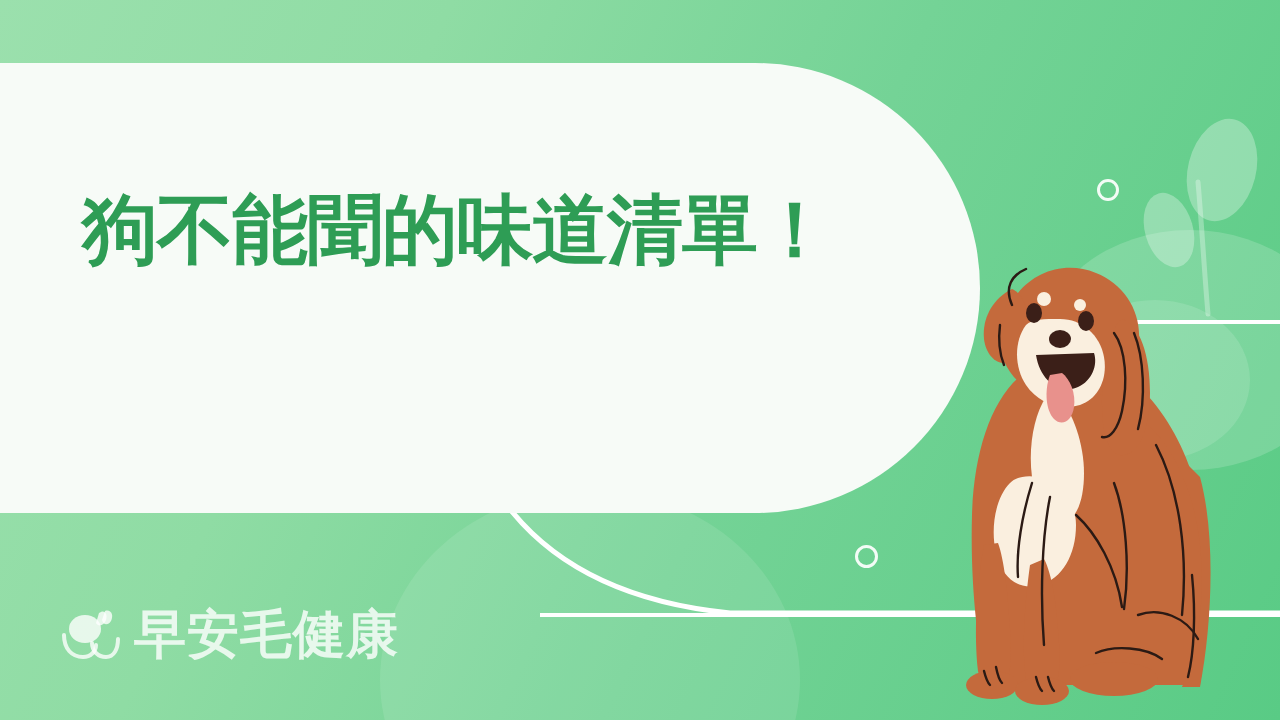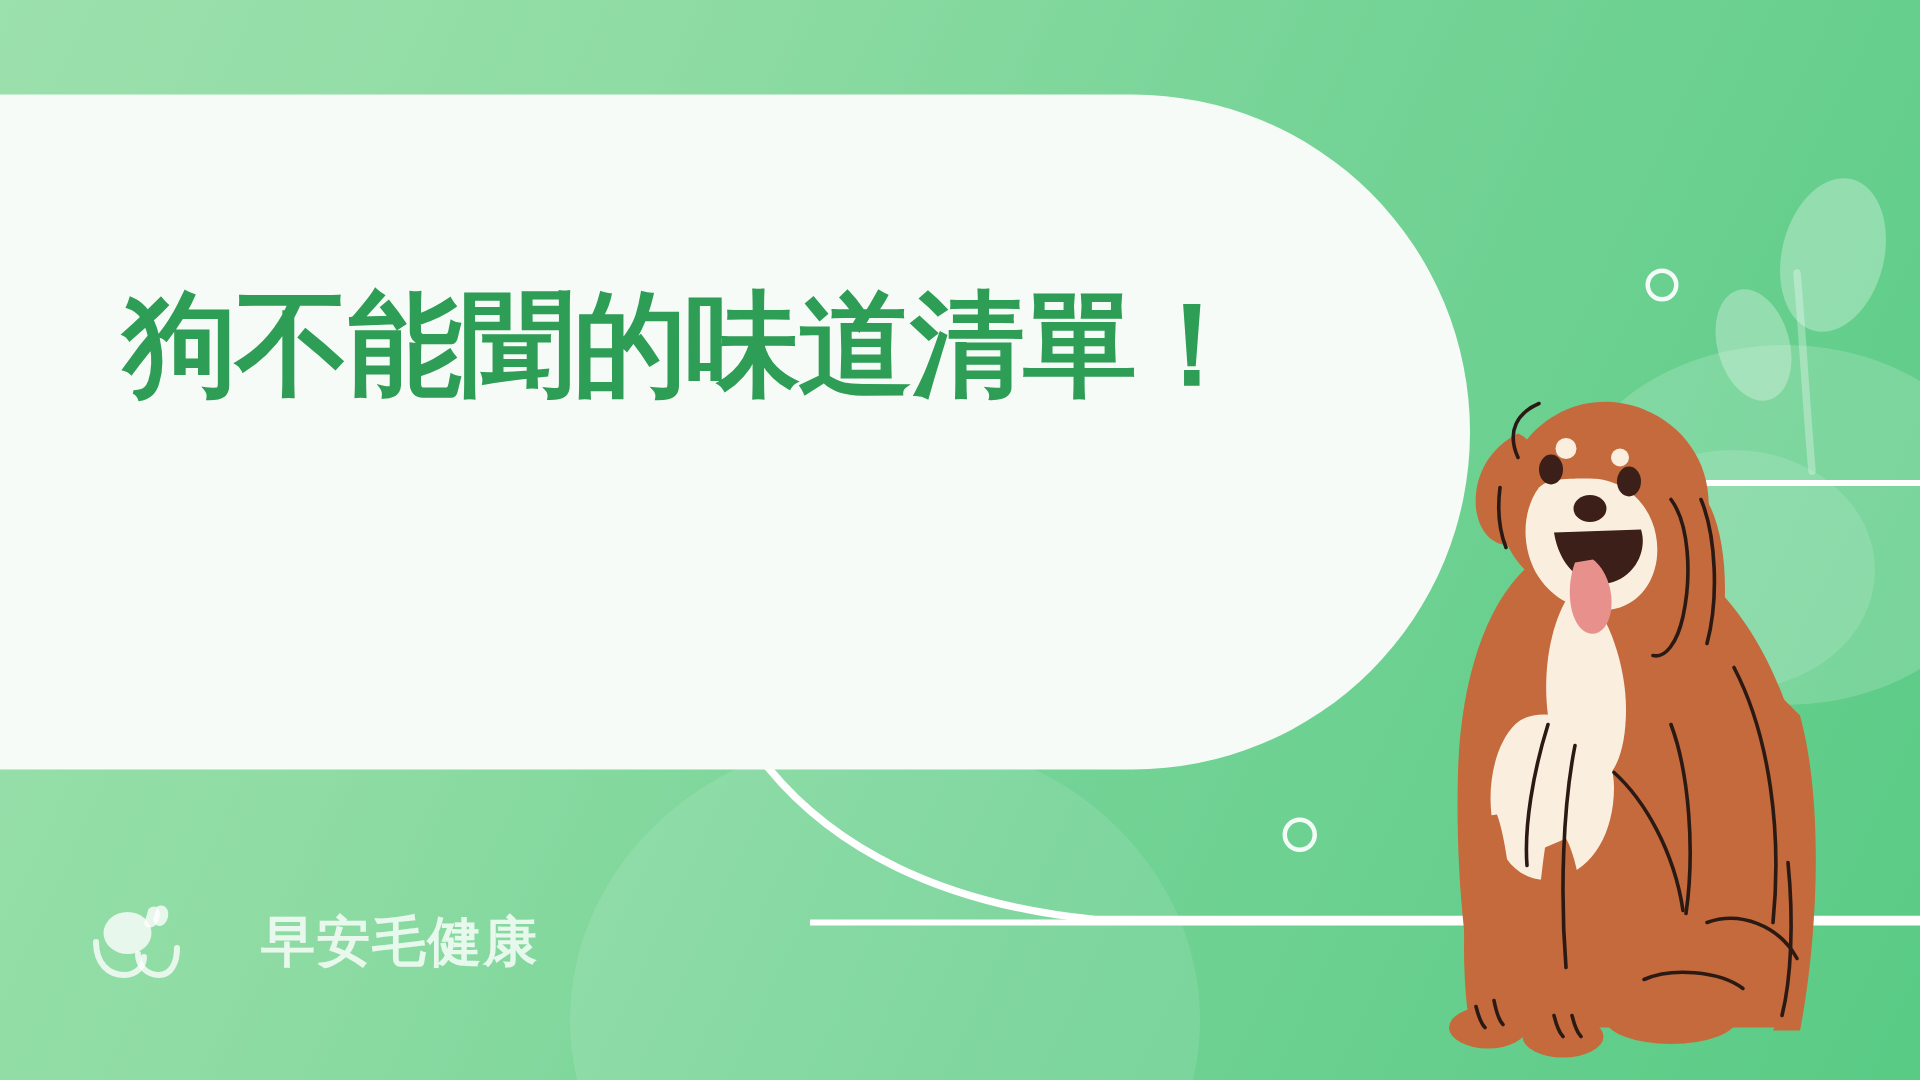--- a/index.html
+++ b/index.html
@@ -136,25 +136,24 @@
     top: 600px;
     display: flex;
     align-items: center;
     gap: 14px;
     z-index: 6;
   }
   #brand-mark { width: 62px; height: 56px; flex: 0 0 auto; }
   #brand-name {
     font-family: Liberation Sans, sans-serif;
     font-weight: 700;
-    font-size: 36px;
+    font-size: 52px;
     letter-spacing: 1px;
     color: rgba(255,255,255,0.80);
     white-space: nowrap;
-    margin-left: 40px;
   }
 
   
   #dog {
     position: absolute;
     left: 900px;
     top: 215px;
     width: 320px;
     height: 500px;
     z-index: 4;

